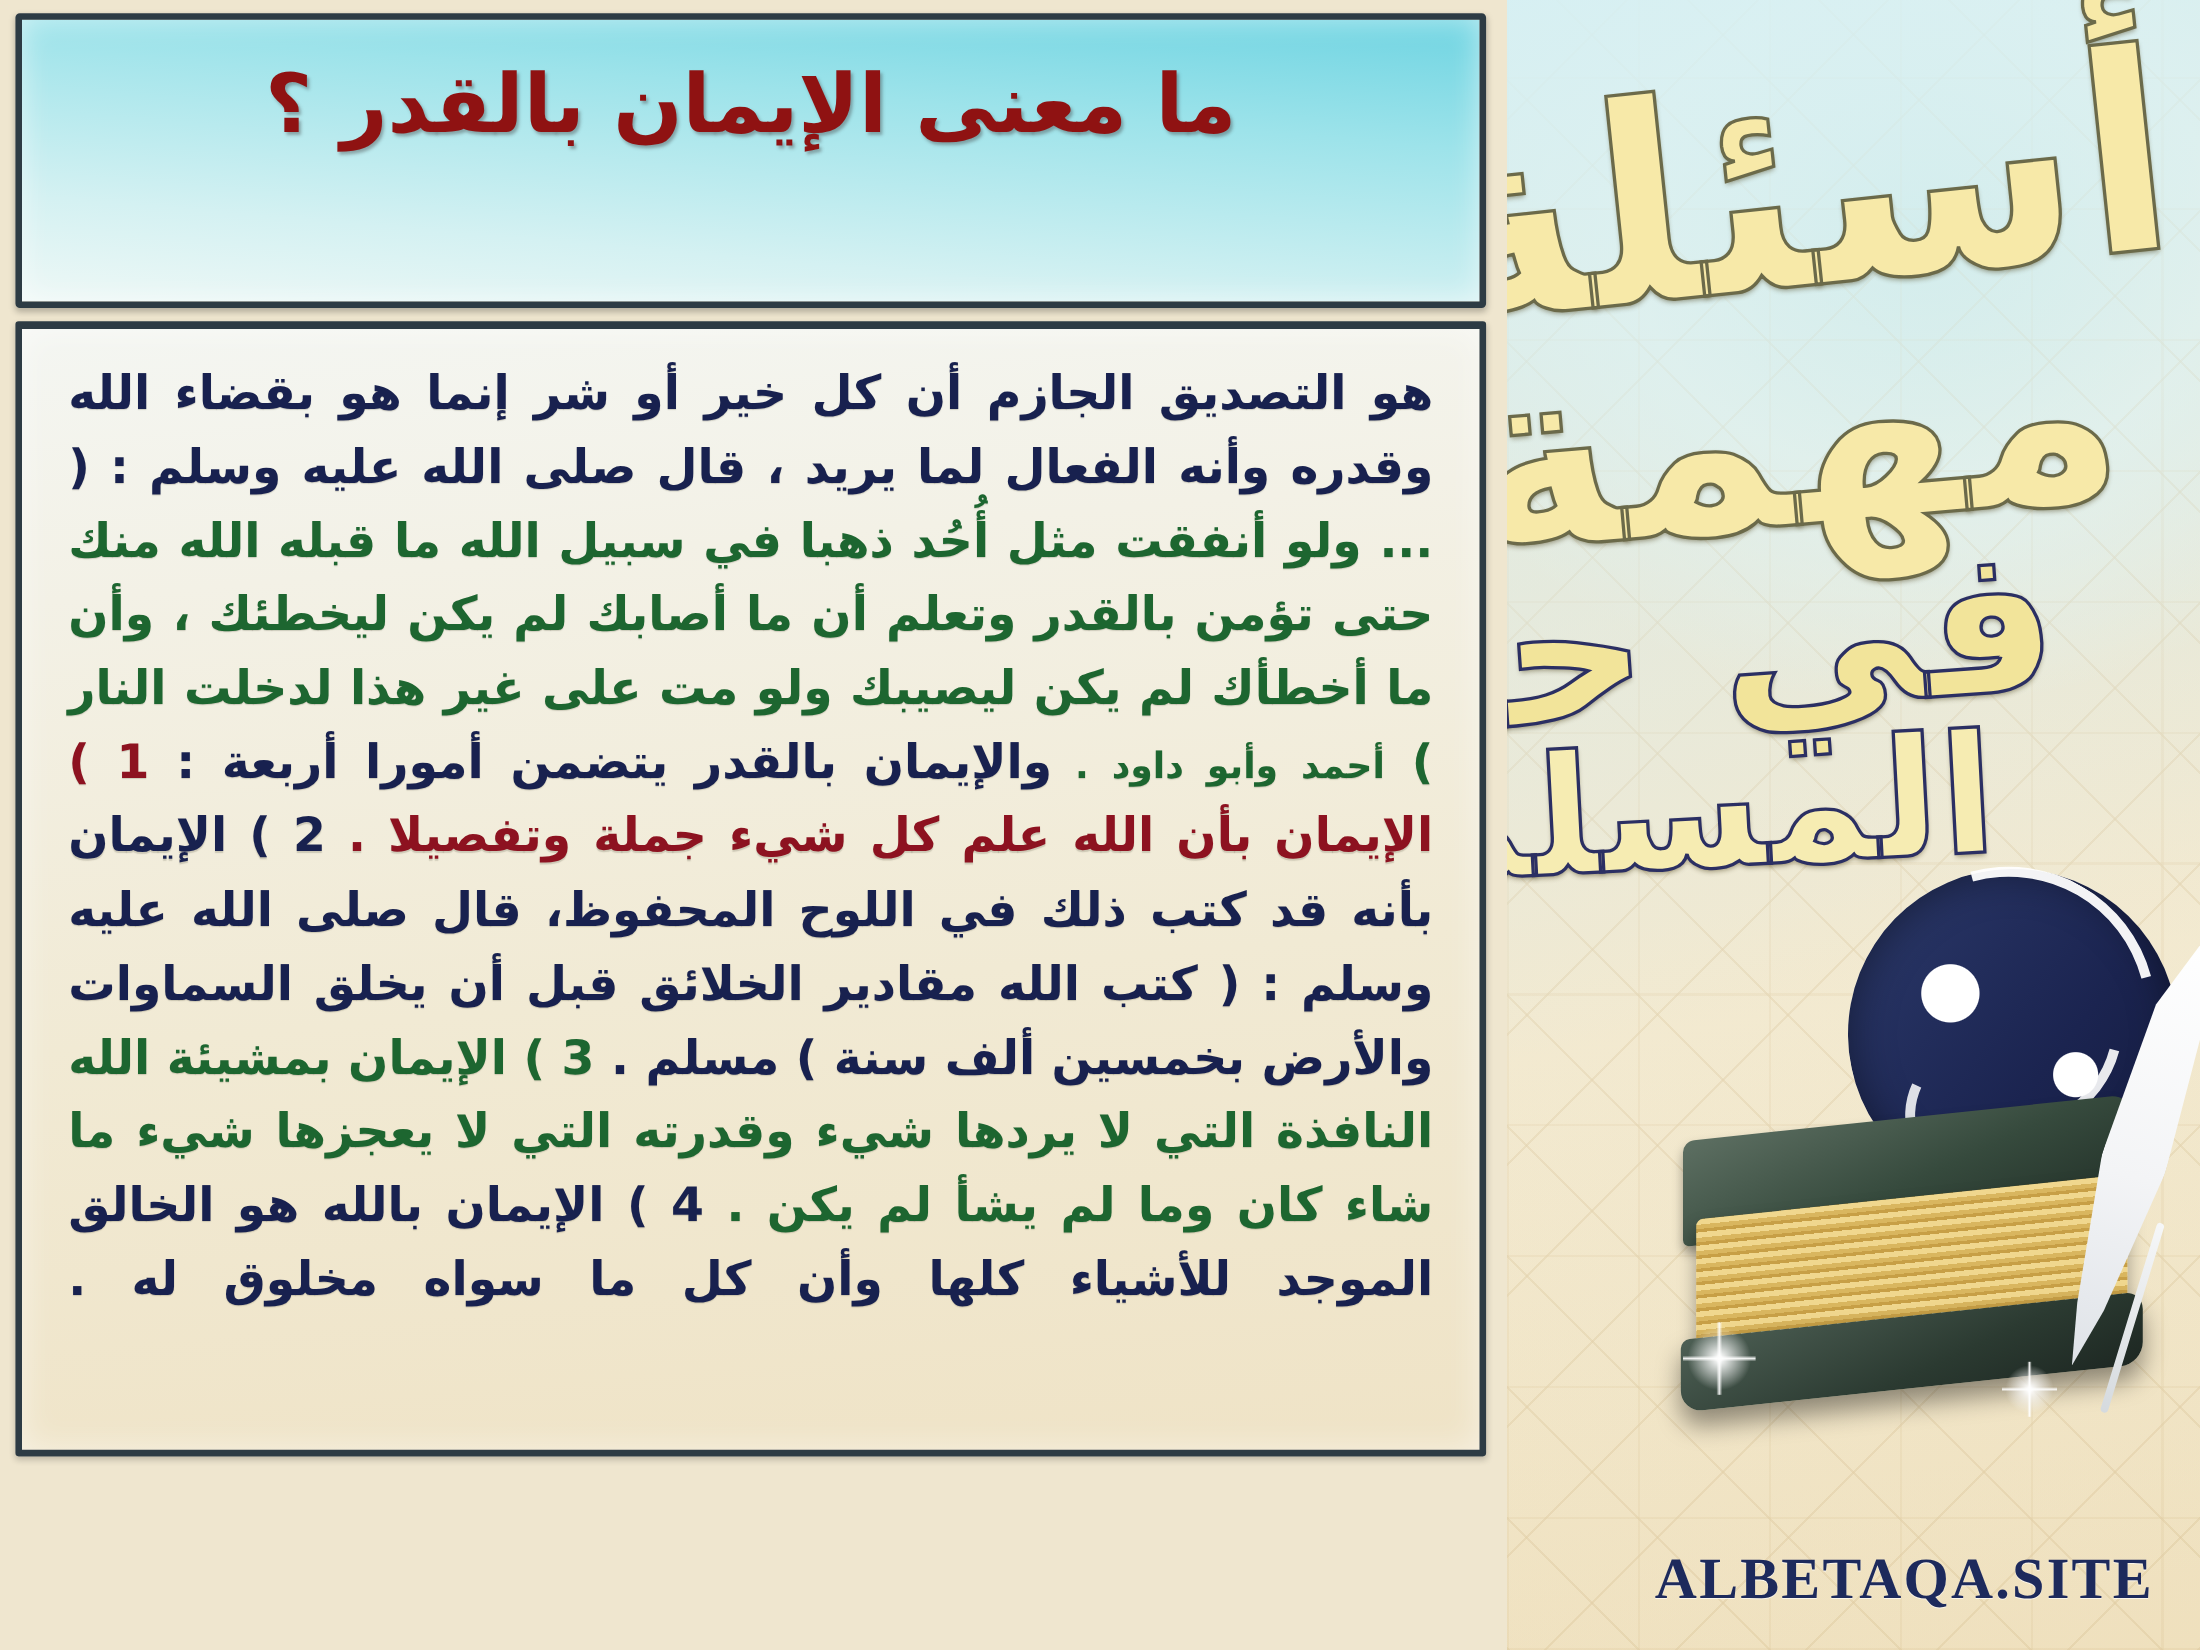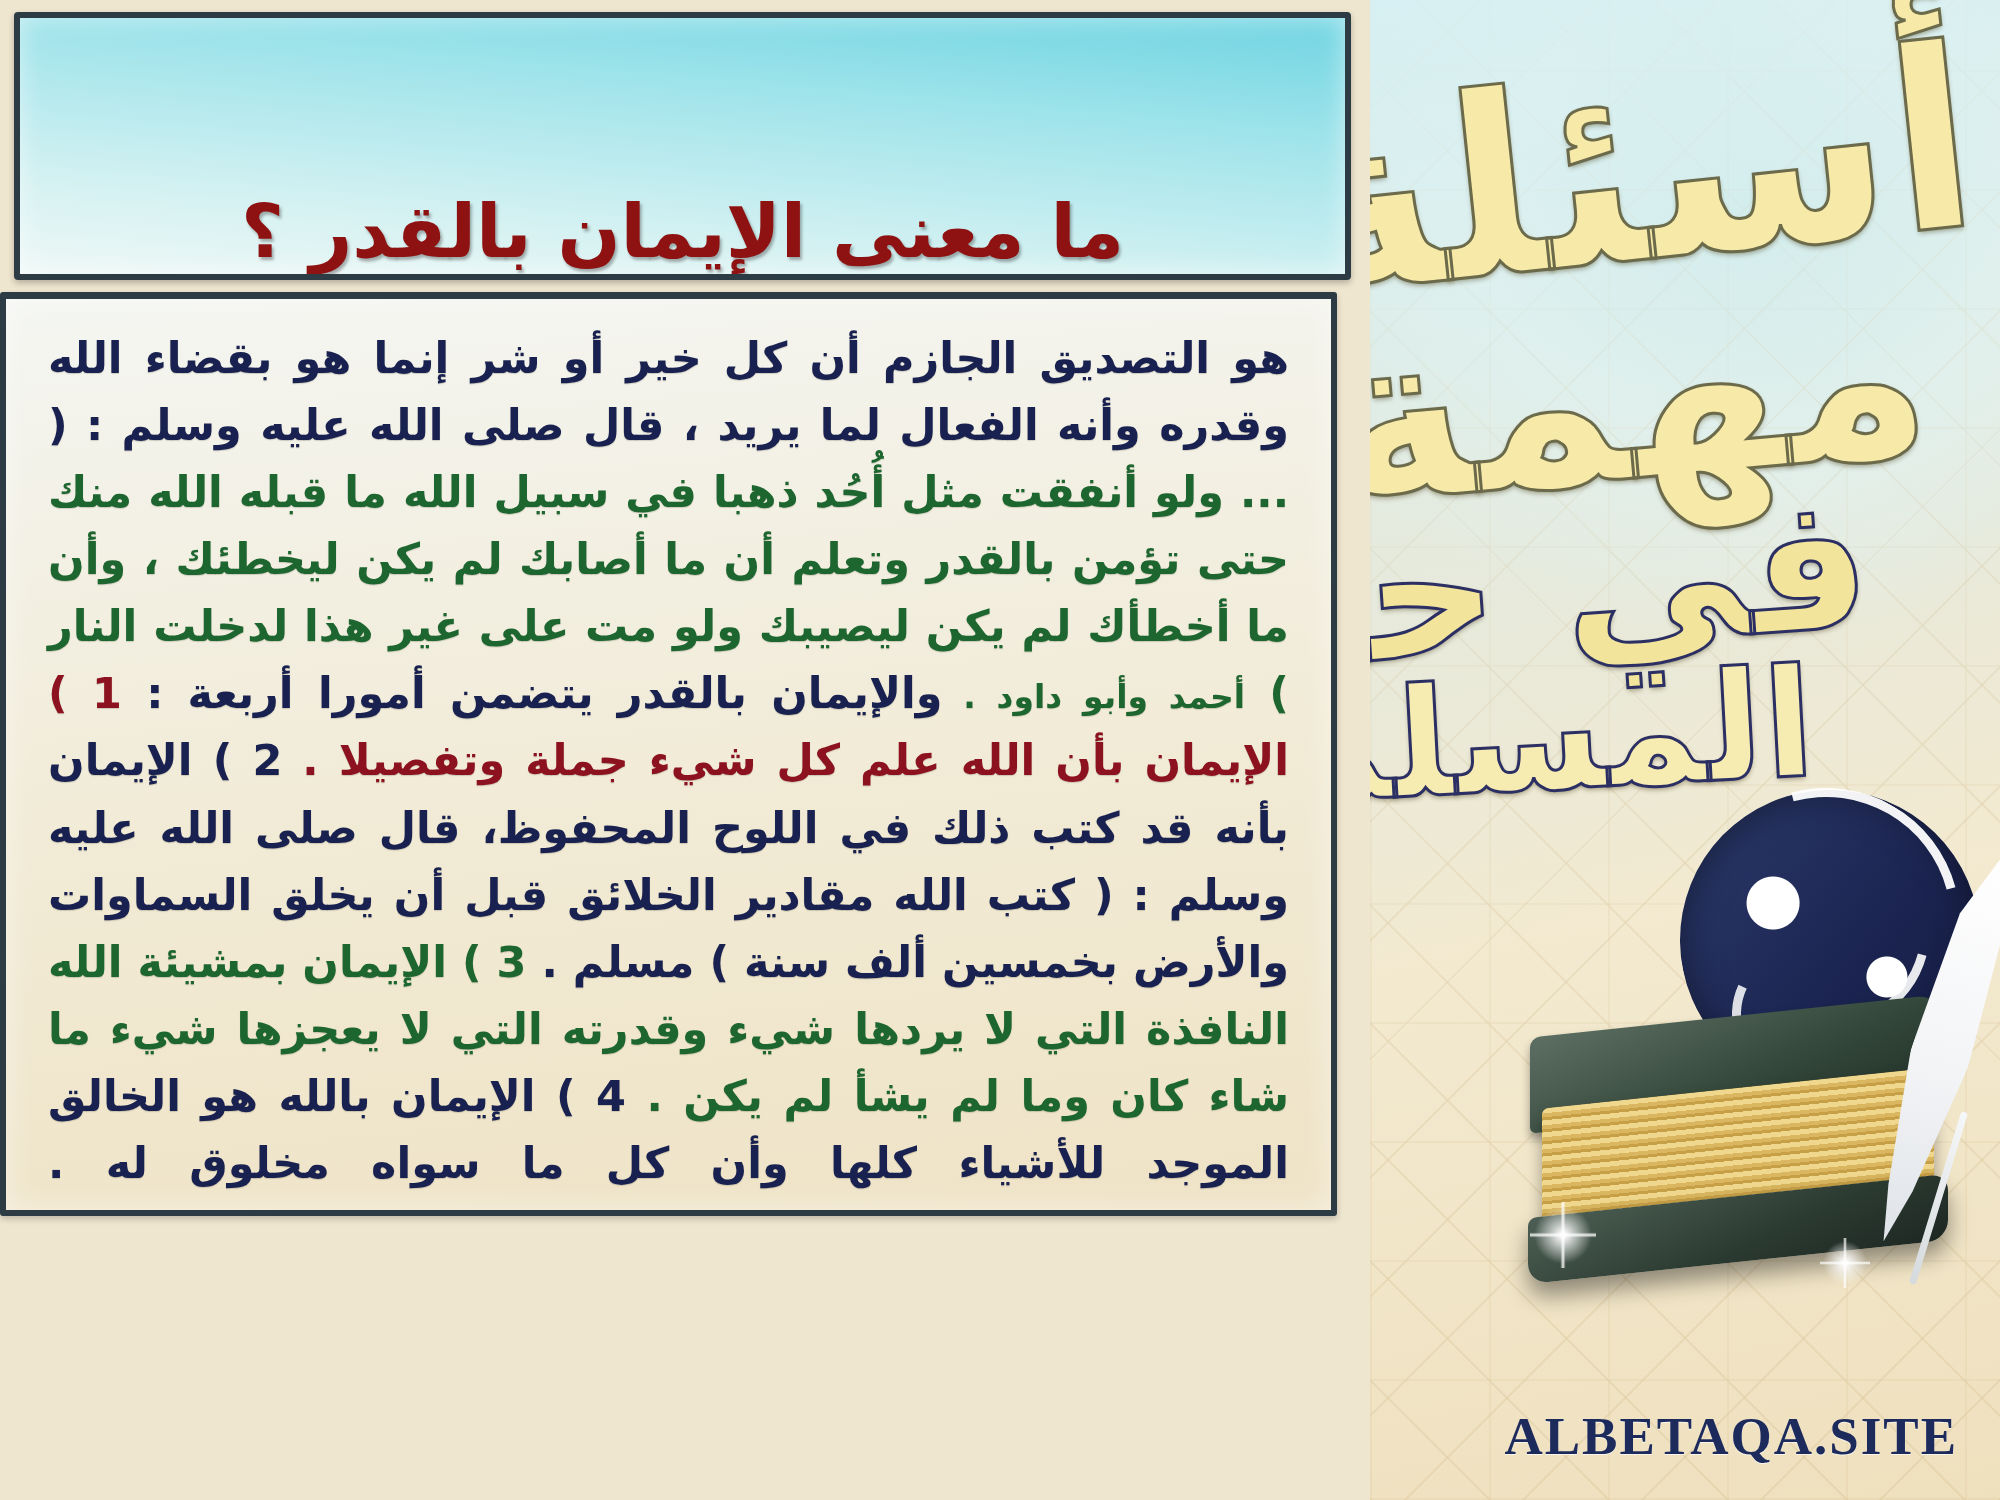--- a/index.html
+++ b/index.html
@@ -187,40 +187,40 @@
     top: 12px; left: 14px;
     width: 1337px;
     height: 268px;
     box-sizing: border-box;
     border: 6px solid #2d3b44;
     border-radius: 4px;
     background:
       linear-gradient(185deg, #6ed4e2 0%, #9de3ea 32%, #d4f1f2 74%, #eef8f6 100%);
     box-shadow: inset 0 0 26px rgba(255,255,255,.55), 0 3px 6px rgba(0,0,0,.25);
     display: flex;
-    align-items: flex-end;
+    align-items: flex-start;
     justify-content: center;
     overflow: hidden;
   }
   .title-text {
     direction: rtl;
     font-size: 74px;
     font-weight: bold;
     color: #8f1212;
     letter-spacing: 0px;
     white-space: nowrap;
     text-shadow: 2px 3px 3px rgba(60,60,60,.4);
     margin-top: 34px;
   }
 
   .body-box {
     position: absolute;
-    top: 292px; left: 0;
+    top: 292px; left: 14px;
     width: 1337px;
-    height: 924px;
+    height: 1032px;
     box-sizing: border-box;
     border: 6px solid #2d3b44;
     border-top-width: 7px;
     border-radius: 3px;
     background: linear-gradient(175deg, #f4f6f2 0%, #f3f1e6 22%, #f1ead4 58%, #efe3c6 100%);
     box-shadow: inset 0 0 30px rgba(255,255,255,.5), 0 3px 6px rgba(0,0,0,.2);
     padding: 26px 42px 22px 42px;
     overflow: hidden;
   }
 

